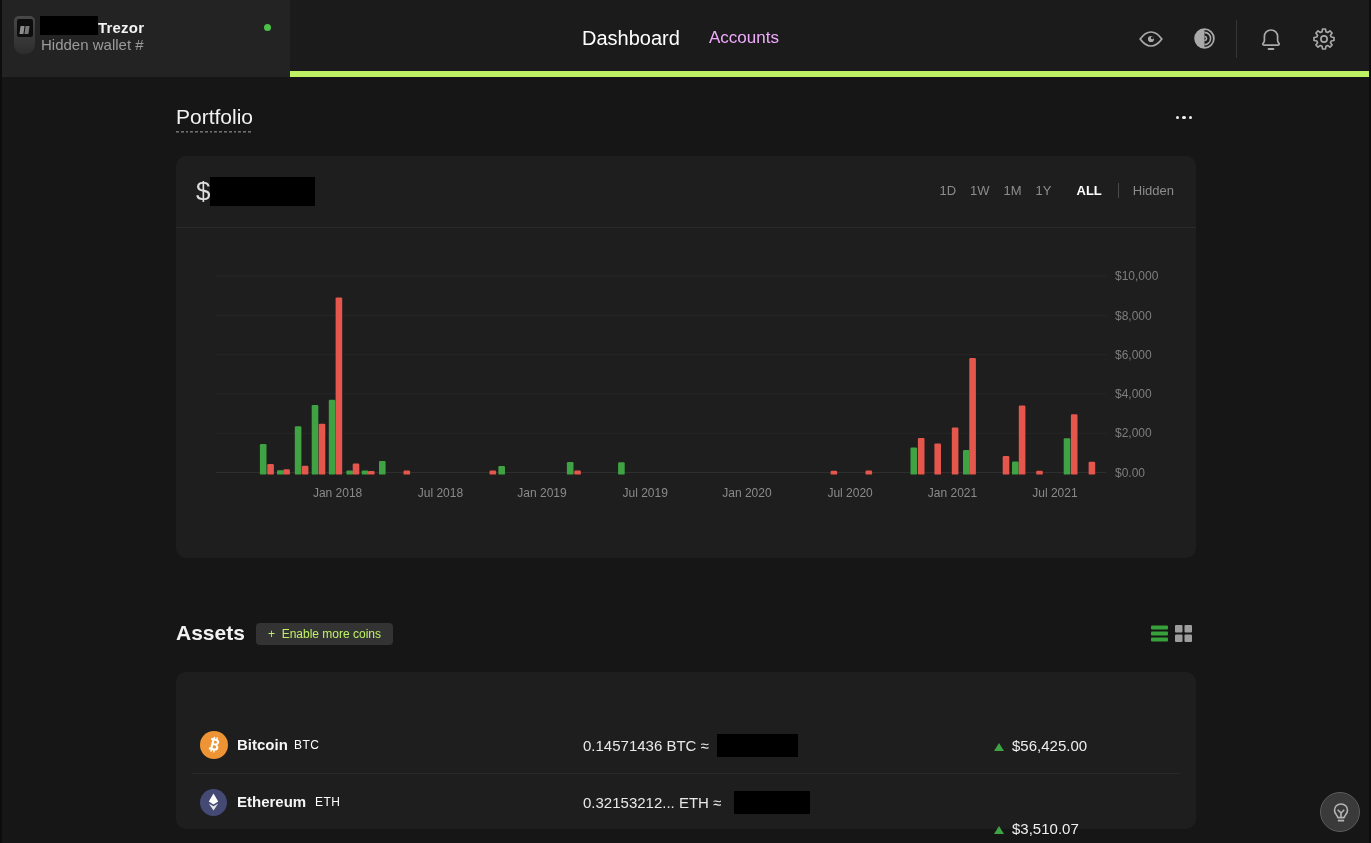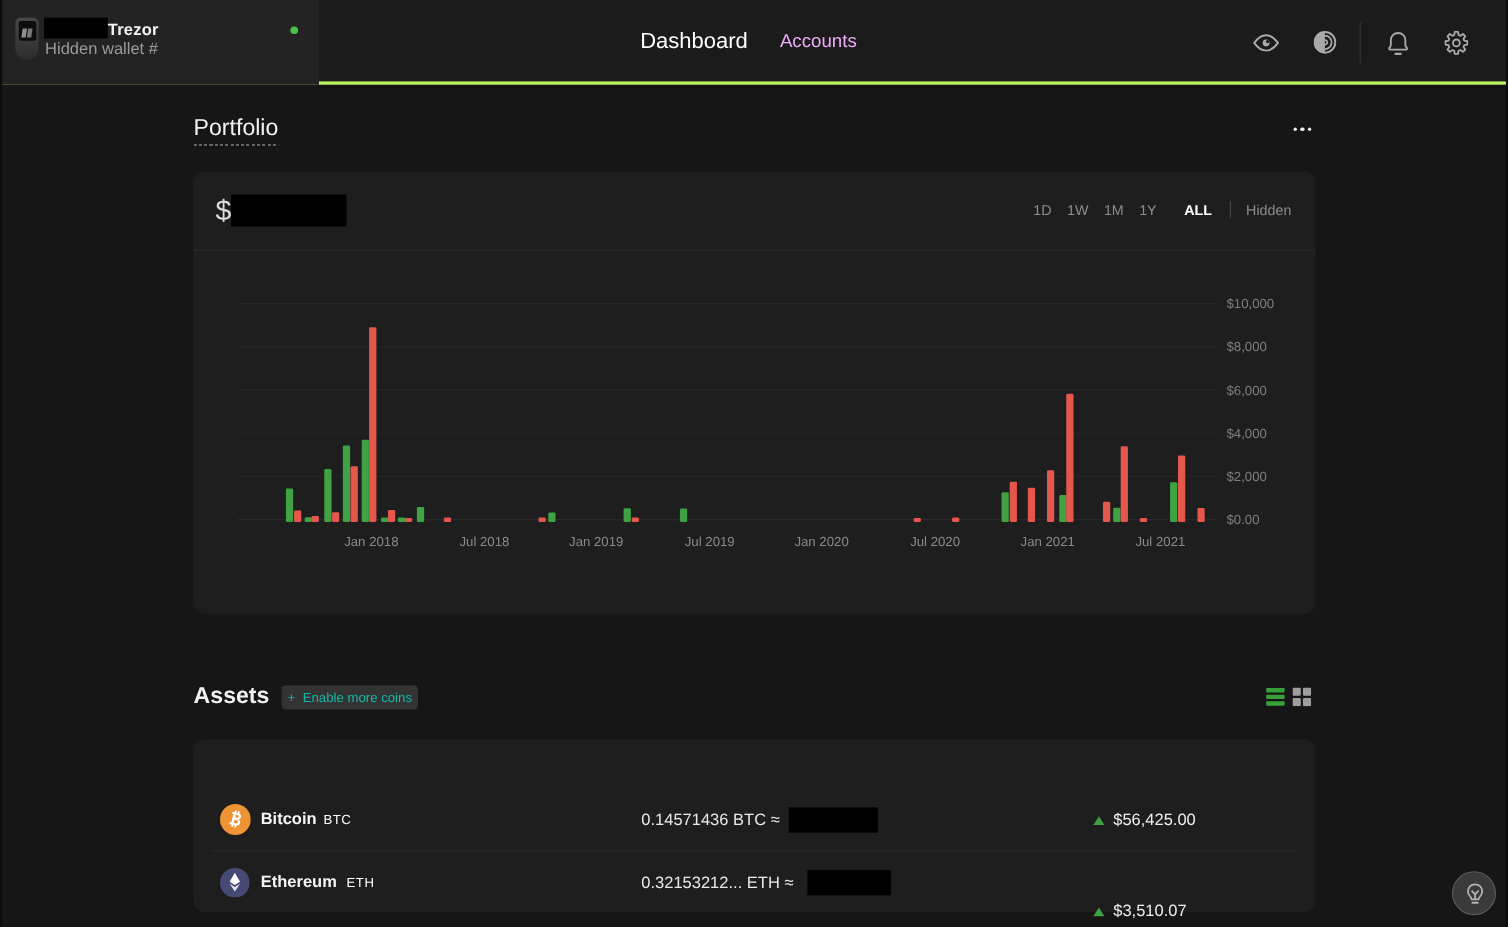--- a/index.html
+++ b/index.html
@@ -1,20 +1,20 @@
 <!DOCTYPE html>
 <html><head>
 <meta charset="utf-8">
 <style>
   * { margin:0; padding:0; box-sizing:border-box; }
   html,body { width:1371px; height:843px; overflow:hidden; }
   body { background:#161616; font-family:"Liberation Sans", sans-serif; position:relative; }
 
   
-  #topbar { position:absolute; left:0; top:0; width:1371px; height:77px; background:#1b1b1b; border-bottom:3px solid #bef264; }
+  #topbar { position:absolute; left:0; top:0; width:1371px; height:77px; background:#1b1b1b; border-bottom:6px solid #bef264; }
   #devicechip { position:absolute; left:0; top:0; width:290px; height:77px; background:#232323; }
   #devimg { position:absolute; left:14px; top:16px; width:21px; height:38px; background:linear-gradient(180deg,#484848,#2d2d2d); border-radius:5px 5px 9px 9px; }
   #devimg .scr { position:absolute; left:2.5px; top:2.5px; width:16px; height:18px; background:#0d0d0d; border-radius:2px; }
   #devimg .scr:before { content:""; position:absolute; left:3px; top:7px; width:3.5px; height:8px; background:#8e8e8e; transform:skewX(-8deg); }
   #devimg .scr:after { content:""; position:absolute; left:8.5px; top:7px; width:3.5px; height:8px; background:#787878; transform:skewX(-8deg); }
   #redact1 { position:absolute; left:40px; top:16px; width:58px; height:19px; background:#000; }
   #devname { position:absolute; left:98px; top:19px; font-size:15px; font-weight:700; color:#f3f3f3; letter-spacing:.2px; }
   #devwallet { position:absolute; left:41px; top:36px; font-size:15px; color:#9b9b9b; }
   #greendot { position:absolute; left:264px; top:24px; width:7px; height:7px; border-radius:50%; background:#4cc148; }
 
@@ -35,21 +35,21 @@
   #card1 .hdr { position:absolute; left:0; top:0; width:100%; height:72px; border-bottom:1px solid #2a2a2a; }
   #dollar { position:absolute; left:20px; top:20px; font-size:26px; font-weight:400; color:#dedede; }
   #redact2 { position:absolute; left:34px; top:21px; width:105px; height:29px; background:#000; }
   #ranges { position:absolute; right:22px; top:27px; font-size:13px; color:#8c8c8c; }
   #ranges span { margin-left:14px; }
   #ranges .sel { color:#ffffff; font-weight:700; margin-left:25px; }
   #ranges .vd { display:inline-block; width:1px; height:15px; background:#4a4a4a; vertical-align:-3px; margin-left:16px; }
 
   
   #atitle { position:absolute; left:176px; top:621px; font-size:21px; font-weight:700; color:#f2f2f2; }
-  #enablebtn { position:absolute; left:256px; top:623px; width:124px; height:22px; background:#333333; border-radius:4px; color:#14b8a6; font-size:12px; line-height:22px; text-align:center; }
+  #enablebtn { position:absolute; left:256px; top:623px; width:137px; height:22px; background:#333333; border-radius:4px; color:#bef264; font-size:12px; line-height:22px; text-align:center; }
   #viewicons { position:absolute; left:1151px; top:625px; }
 
   
   #card2 { position:absolute; left:176px; top:672px; width:1020px; height:157px; background:#1e1e1e; border-radius:10px; }
   #card2 .thead { position:absolute; left:0; top:0; width:100%; height:45px; border-bottom:1px solid #292929; font-size:13px; color:#8c8c8c; }
   #card2 .thead .c1 { position:absolute; left:16px; top:15px; }
   #card2 .thead .c2 { position:absolute; left:407px; top:15px; }
   #card2 .thead .c3 { position:absolute; left:816px; top:15px; }
   .rowdiv { position:absolute; left:16px; width:988px; height:1px; background:#2a2a2a; }
   .coinname { font-size:15px; font-weight:700; color:#f5f5f5; }

